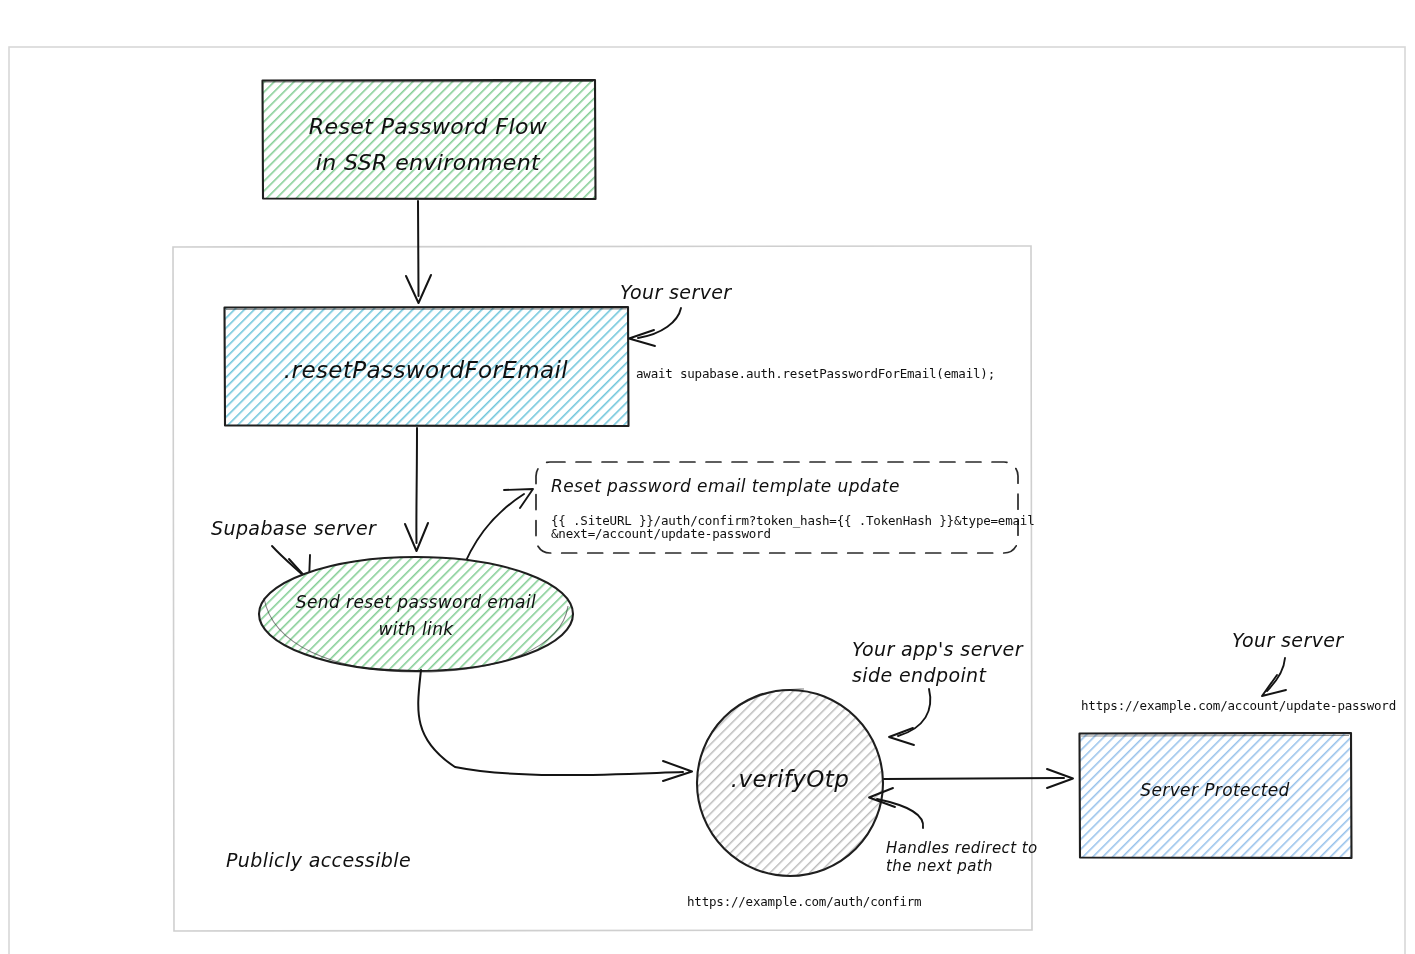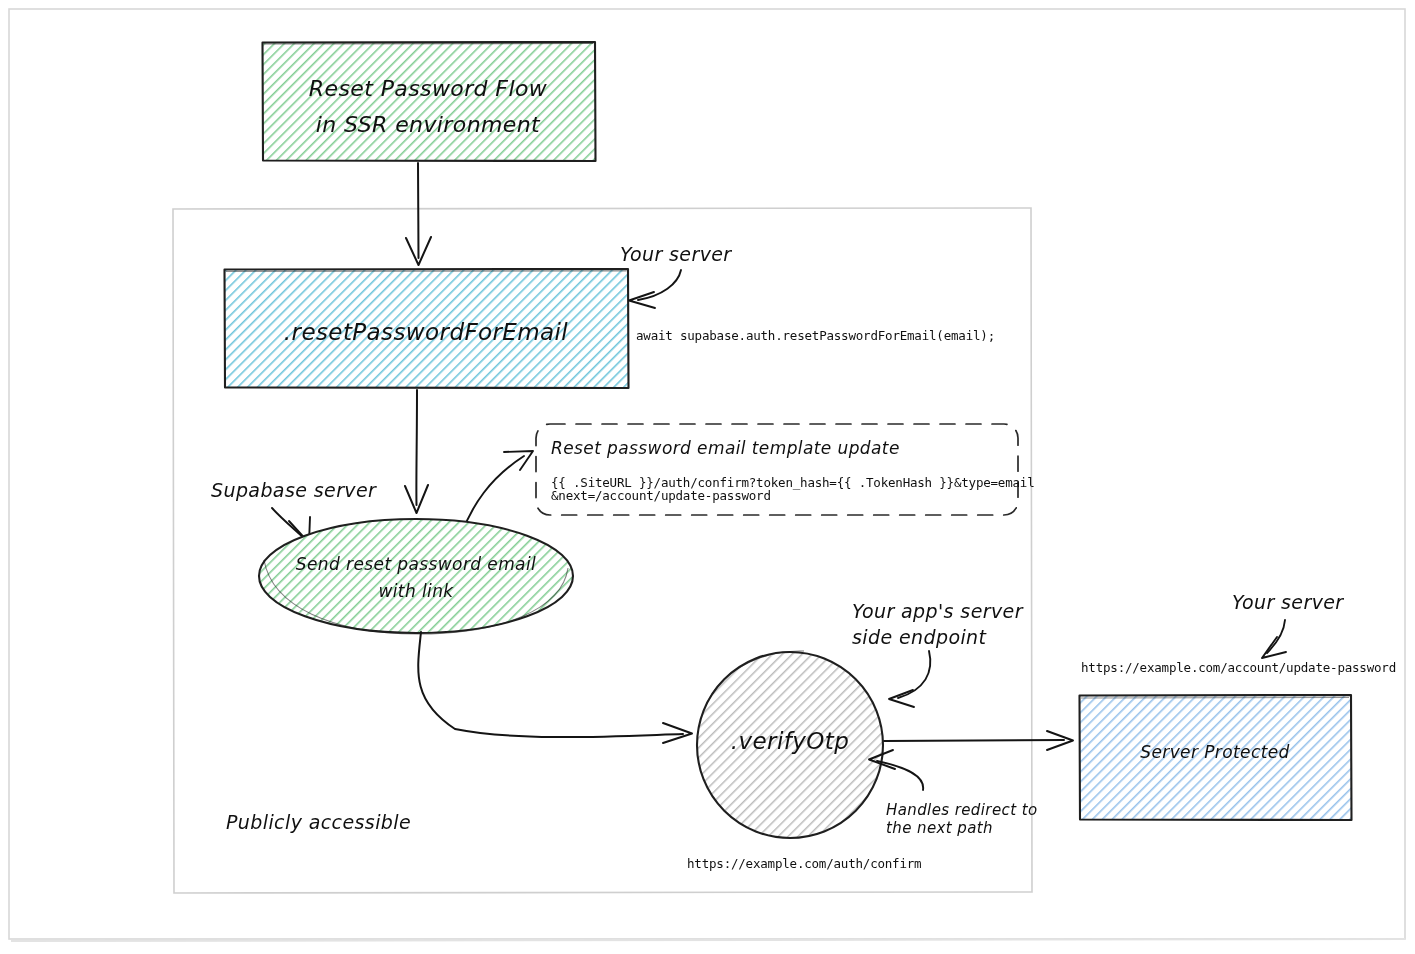--- a/index.html
+++ b/index.html
@@ -2,21 +2,21 @@
 <html><head>
 <meta charset="utf-8">
 <style>
   html,body{margin:0;padding:0;background:#ffffff;}
   body{
     width:1415px;height:954px;
     font-family:"DejaVu Sans", sans-serif;
     overflow:hidden;
     position:relative;
   }
-  #stage{position:absolute;inset:0;width:1415px;height:901px;}
+  #stage{position:absolute;inset:0;width:1415px;height:901px;margin-top:38px;}
   svg#canvas{position:absolute;left:0;top:0;width:1415px;height:954px;}
 
   
   .hand{
     font-family:"DejaVu Sans", sans-serif;
     font-style:italic;
     font-weight:400;
     fill:#101010;
     letter-spacing:.4px;
   }

